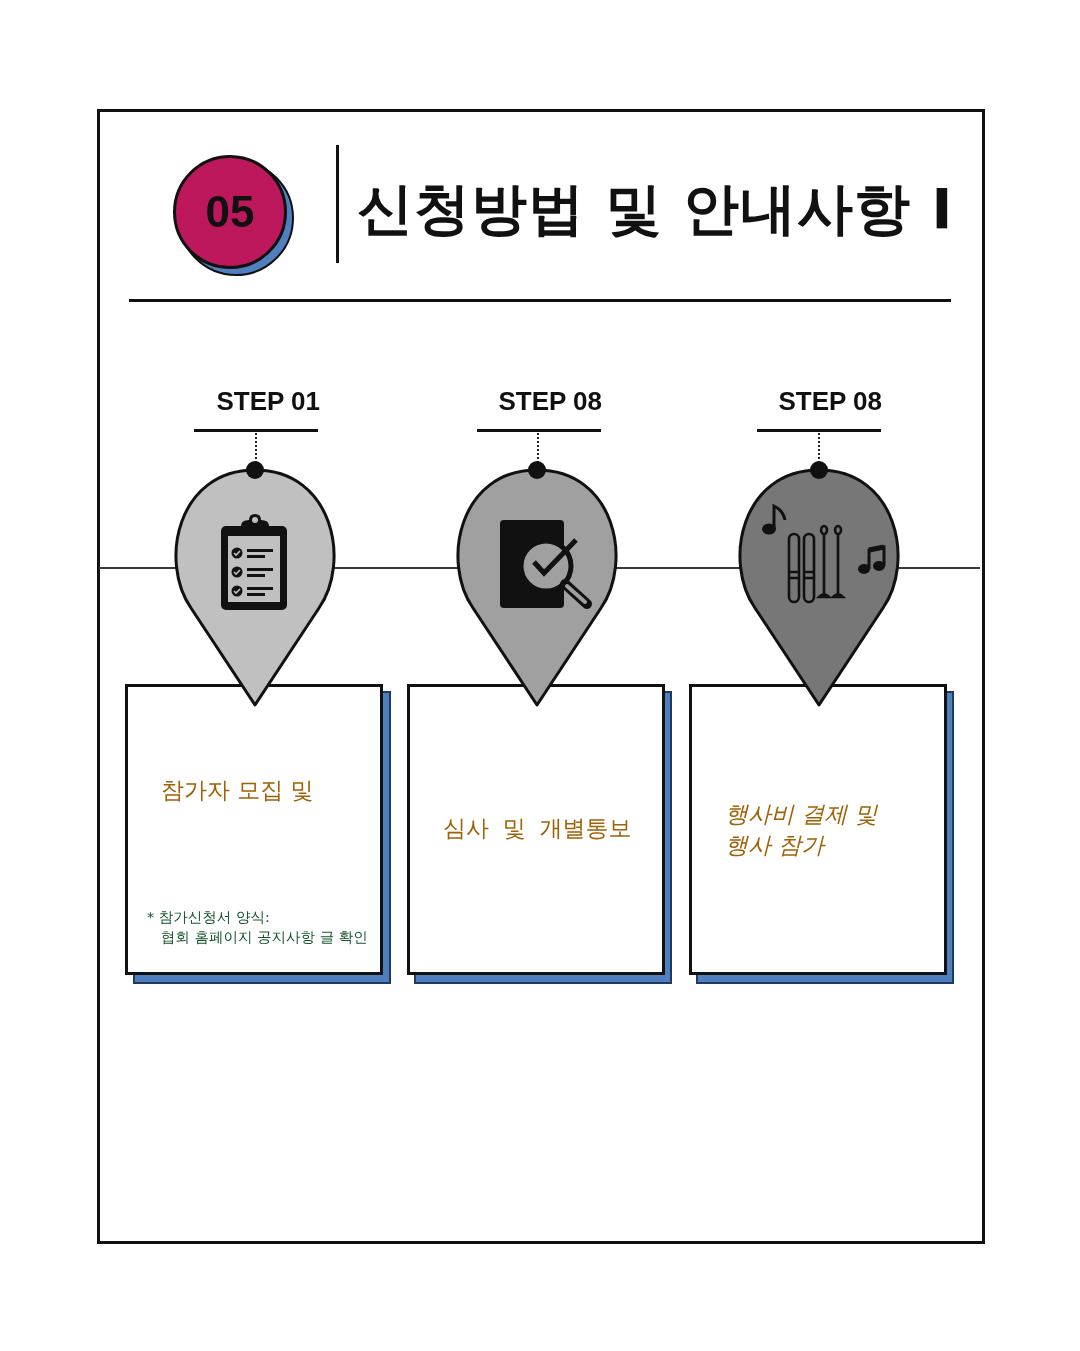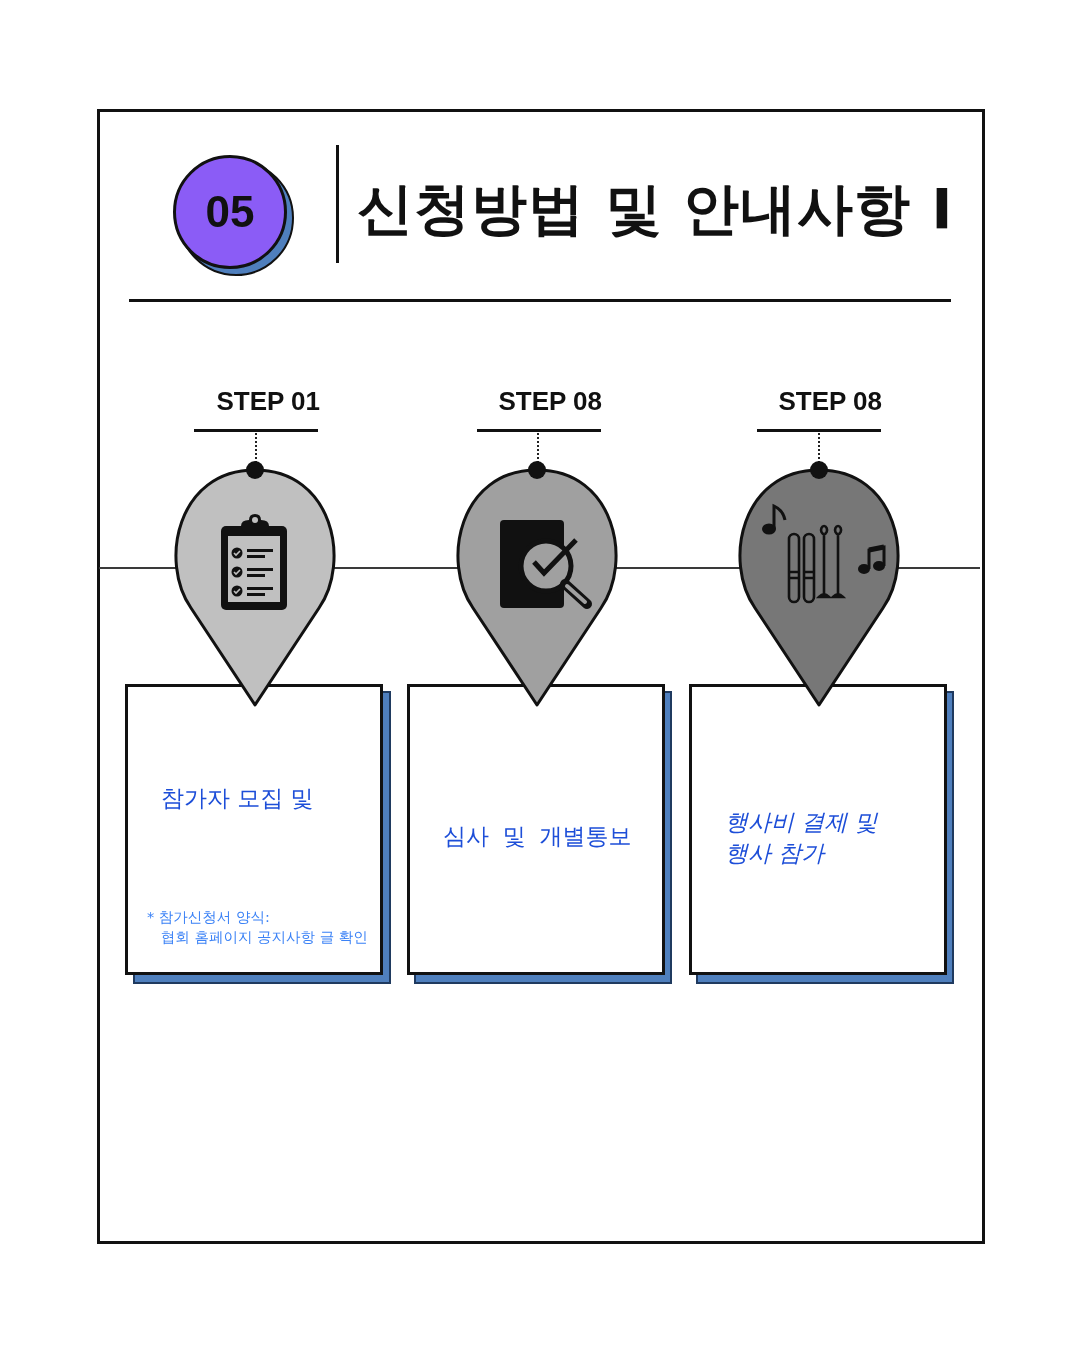--- a/index.html
+++ b/index.html
@@ -3,43 +3,43 @@
   <meta charset="utf-8">
   <style>
     html, body { margin:0; padding:0; background:#ffffff; }
     body { width:1080px; height:1351px; position:relative; overflow:hidden;
            font-family: "DejaVu Sans", "Liberation Sans", sans-serif; color:#111; }
     .frame { position:absolute; left:97px; top:109px; width:882px; height:1129px;
              border:3px solid #111; box-sizing:content-box; }
     .badge-shadow { position:absolute; left:178px; top:160px; width:112px; height:112px;
                     border-radius:50%; background:#4f7fbd; border:2px solid #111; }
     .badge { position:absolute; left:173px; top:155px; width:108px; height:108px;
-             border-radius:50%; background:#8b5cf6; border:3px solid #111;
+             border-radius:50%; background:#be185d; border:3px solid #111;
              display:flex; align-items:center; justify-content:center;
              font-family:"Liberation Sans", sans-serif; font-weight:bold; font-size:44px; }
     .title-bar { position:absolute; left:336px; top:145px; width:3px; height:118px; background:#111; }
     .title { position:absolute; left:357px; top:172px; font-size:56px; font-weight:bold;
              letter-spacing:1px; white-space:nowrap; }
     .header-rule { position:absolute; left:129px; top:299px; width:822px; height:3px; background:#111; }
     .h-line { position:absolute; left:99px; top:567px; width:881px; height:2px; background:#3a3a3a; }
 
     .step-label { position:absolute; width:130px; text-align:right; font-family:"Liberation Sans", sans-serif;
                   font-weight:bold; font-size:26px; top:386px; }
     .step-under { position:absolute; width:124px; height:3px; background:#111; top:429px; }
     .dots { position:absolute; width:0; height:34px; top:433px; border-left:2px dotted #222; }
 
     .pin { position:absolute; top:462px; width:172px; height:246px; }
     .pin svg { width:100%; height:100%; overflow:visible; }
 
     .card-shadow { position:absolute; top:691px; width:258px; height:293px;
                    background:#4f7fbd; border:2px solid #1f3a5f; box-sizing:border-box; }
     .card { position:absolute; top:684px; width:258px; height:291px; background:#fff;
             border:3px solid #111; box-sizing:border-box; }
-    .card-text { position:absolute; font-size:23px; line-height:31px; color:#1d4ed8;margin-top:8px; }
-    .card-note { position:absolute; font-size:14.5px; line-height:20px; color:#3b82f6; white-space:pre; }
+    .card-text { position:absolute; font-size:23px; line-height:31px; color:#a16207; }
+    .card-note { position:absolute; font-size:14.5px; line-height:20px; color:#14532d; white-space:pre; }
   </style>
 </head>
 <body>
 
 <div class="frame"></div>
 
 <div class="badge-shadow"></div>
 <div class="badge">
   <span>05</span>
 </div>

